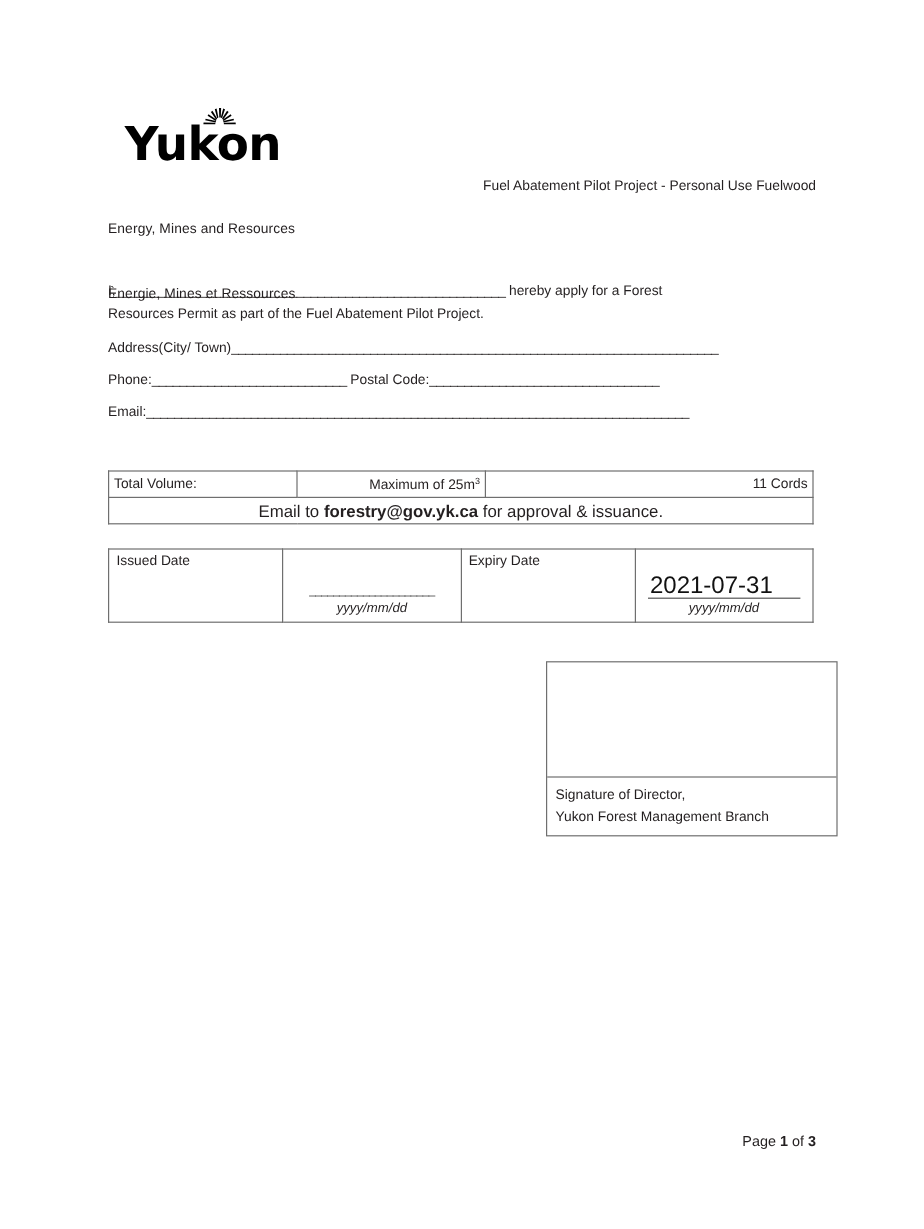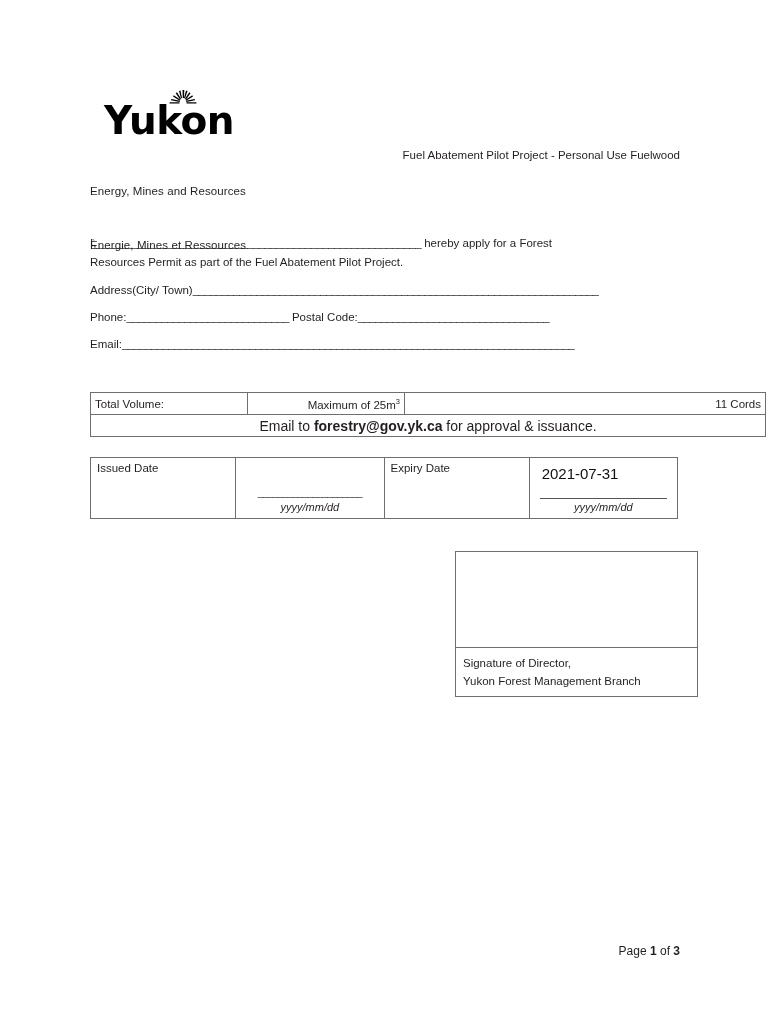--- a/index.html
+++ b/index.html
@@ -94,21 +94,21 @@
     line-height: 27px;
     color: #231f20;
   }
   .field-rows .row { white-space: nowrap; overflow: hidden; }
 
   
   .vol-table {
     position: absolute;
     left: 90px;
     top: 392px;
-    width: 676px;
+    width: 588px;
     border-collapse: collapse;
     font-size: 11.5px;
     color: #231f20;
   }
   .vol-table td {
     border: 1px solid #6f6f6f;
     padding: 2px 4px;
     height: 17px;
     vertical-align: middle;
   }
@@ -157,25 +157,25 @@
   }
   .dt-hint {
     display: block;
     font-style: italic;
     font-size: 11px;
     line-height: 15px;
   }
   .dt-filled {
     display: block;
     font-family: "Liberation Sans", sans-serif;
-    font-size: 15px;
+    font-size: 20px;
     line-height: 20px;
     color: #111;
     border-bottom: 1px solid #555;
-    padding-bottom: 14px;
+    padding-bottom: 0px;
     margin: 0 10px 1px 10px;
     text-align: left;
     padding-left: 2px;
   }
 
   
   .sig-box {
     position: absolute;
     left: 455px;
     top: 551px;

